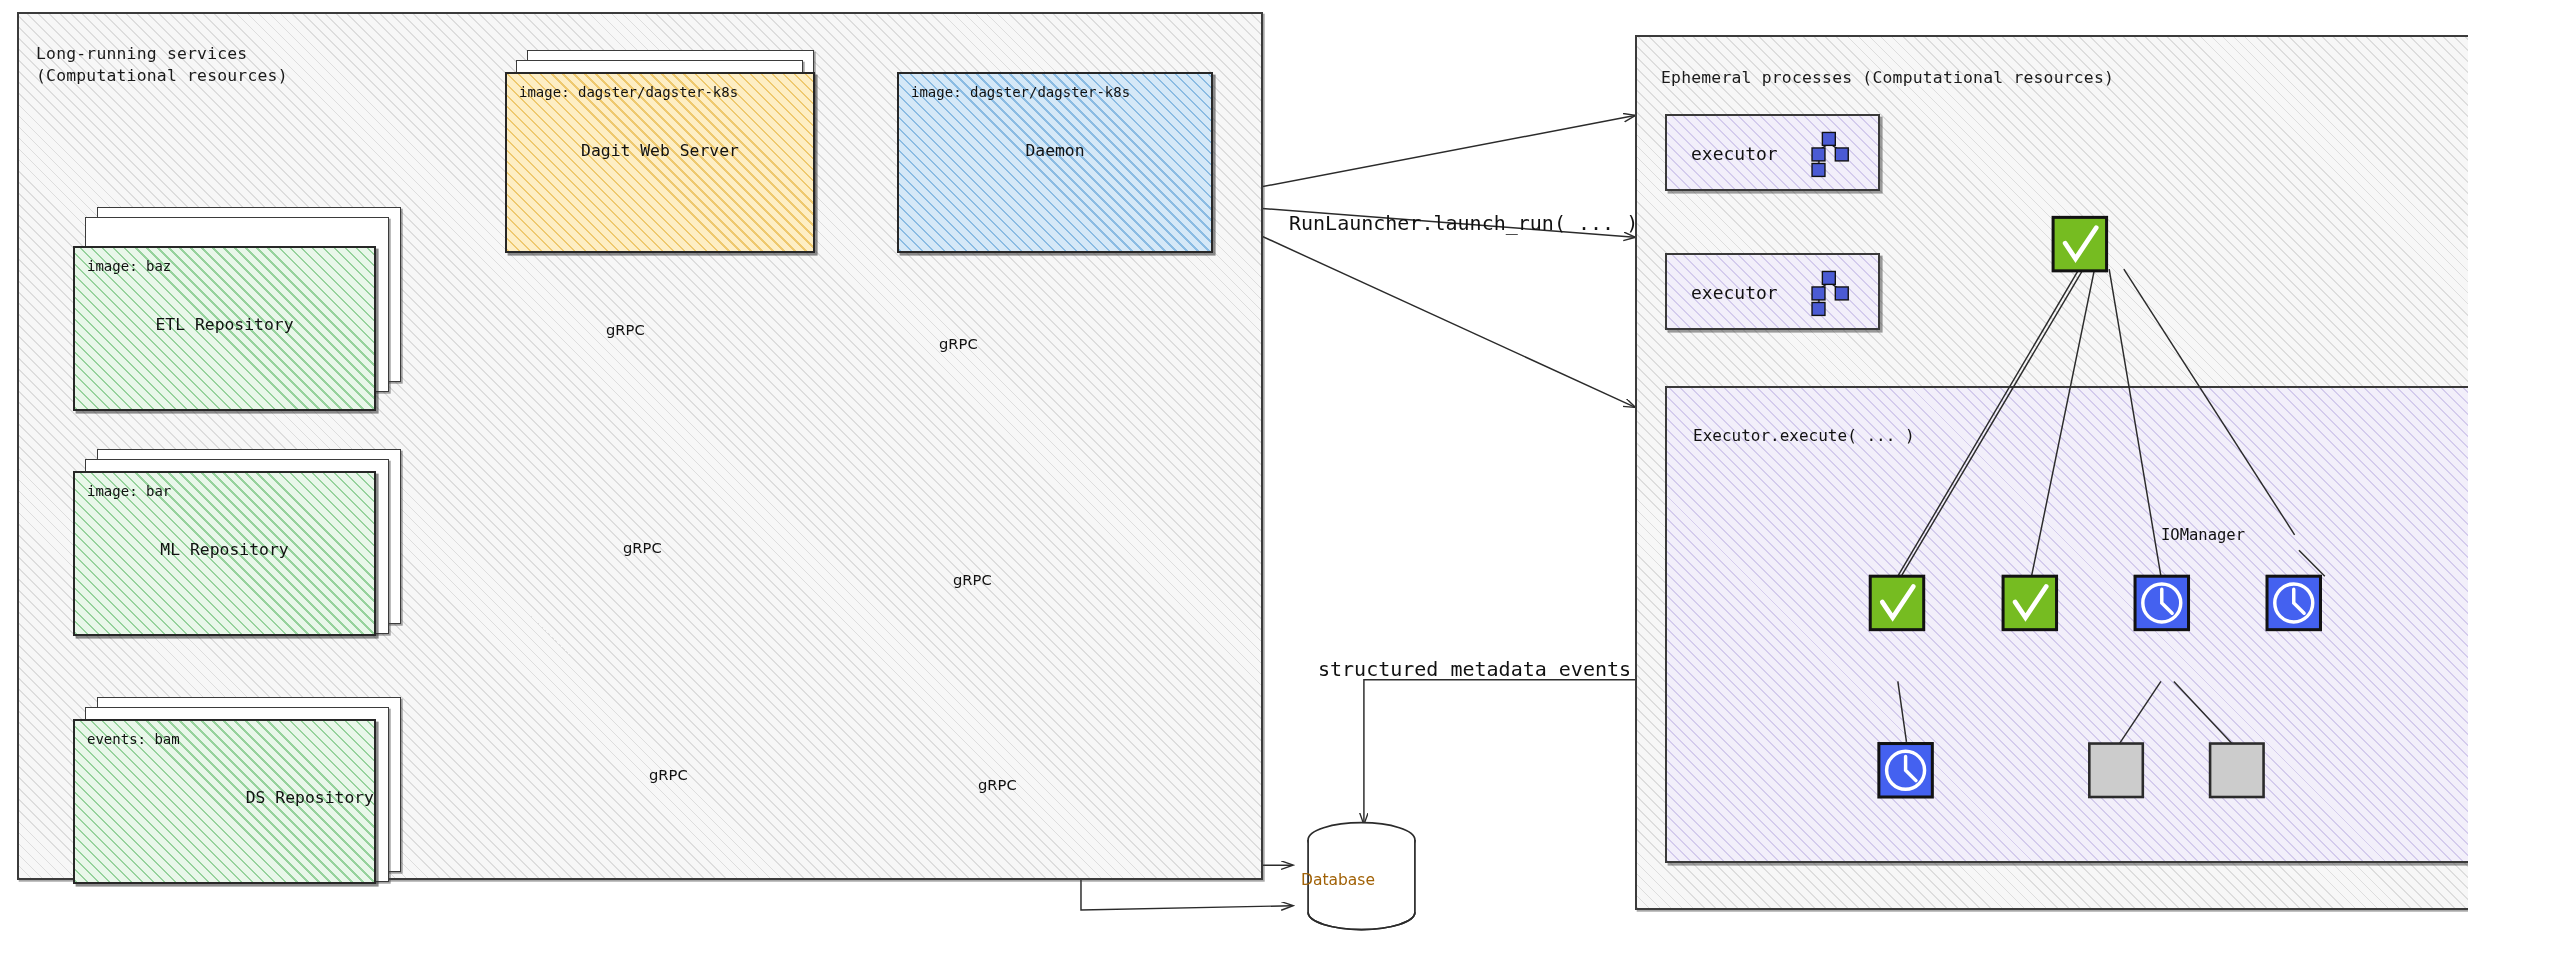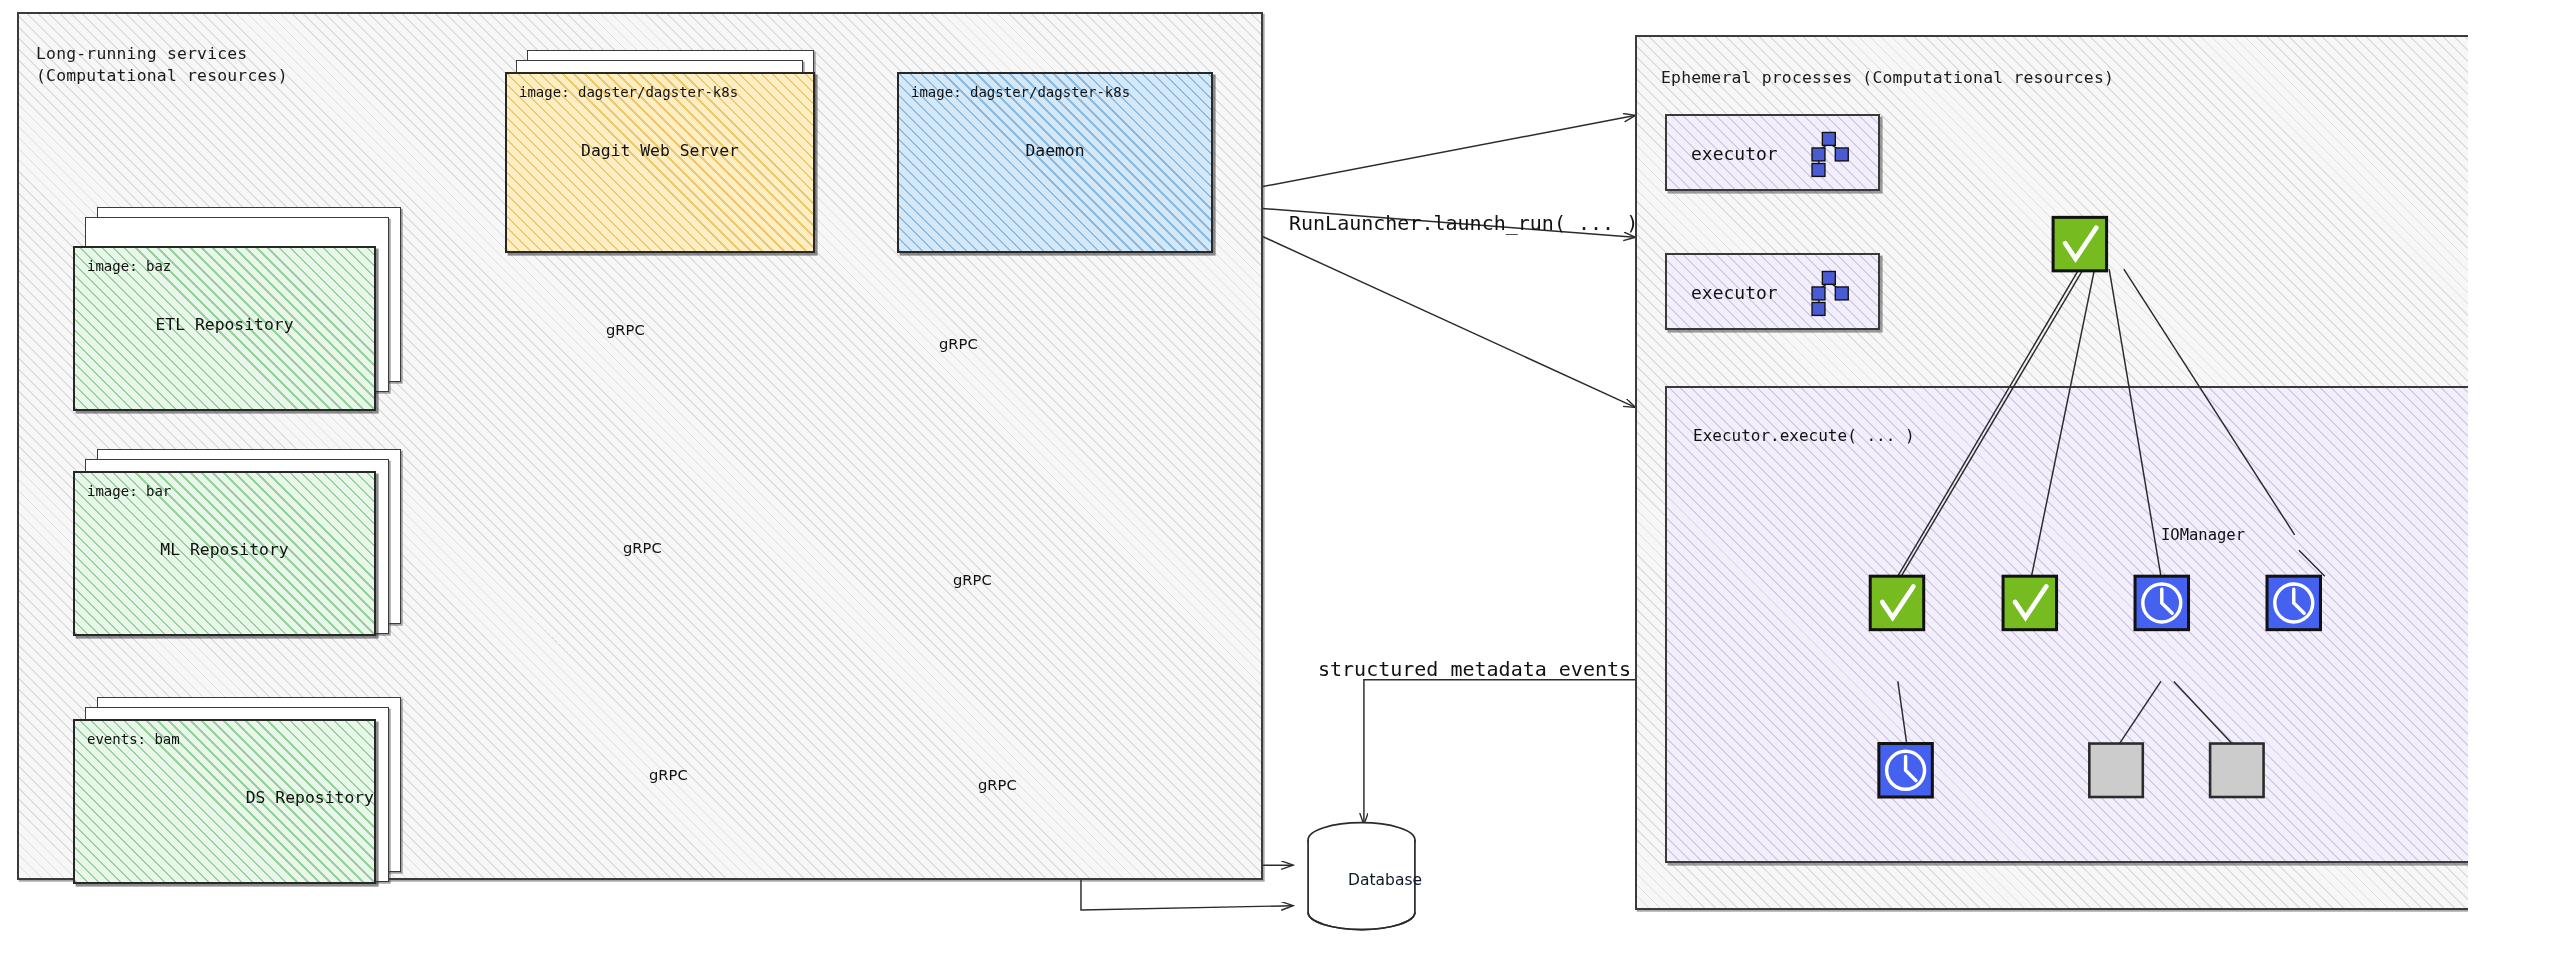--- a/index.html
+++ b/index.html
@@ -89,21 +89,21 @@
     font-size:14.7px;color:#111;white-space:pre;
   }
   .mlabel{
     position:absolute;
     font-family:"DejaVu Sans Mono","Liberation Mono",monospace;
     font-size:20px;color:#111;white-space:pre;
   }
   .dblabel{
     position:absolute;
     font-family:"DejaVu Sans","Liberation Sans",sans-serif;
-    font-size:15.5px;color:#0f172a;white-space:pre;text-align:right;
+    font-size:15.5px;color:#a16207;white-space:pre;text-align:left;
   }
   svg{position:absolute;left:0;top:0;overflow:visible;}
 </style>
 </head>
 <body>
 
 <div id="root">
 
   <svg width="2576" height="954" viewBox="0 0 2986 1106">
     <defs>

